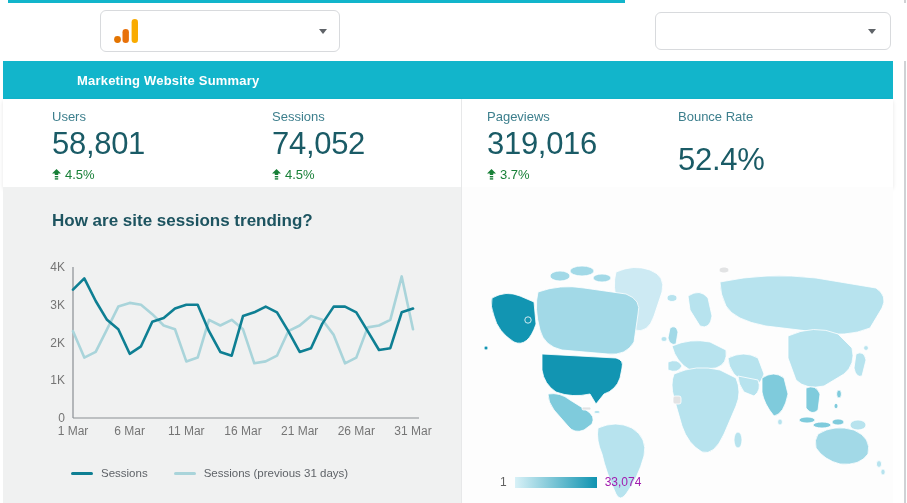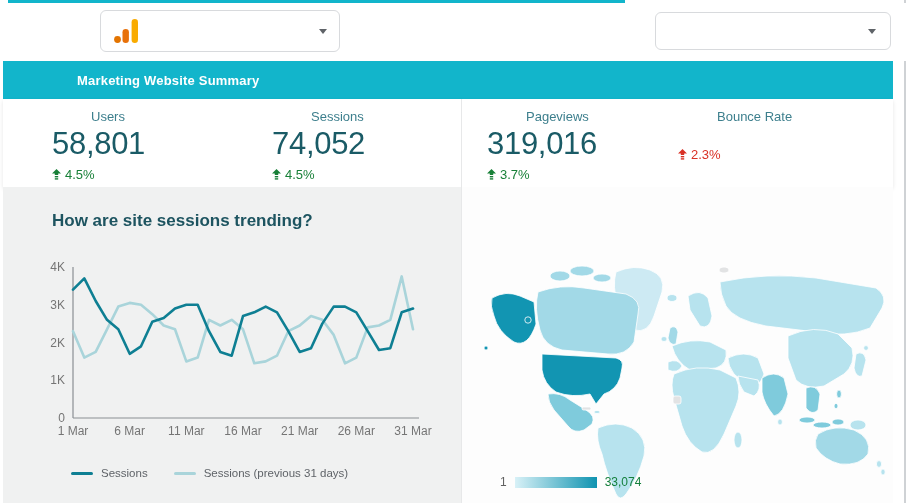--- a/index.html
+++ b/index.html
@@ -32,21 +32,21 @@
 
   
   .banner { position:absolute; left:3px; top:61px; width:890px; height:38px;
     display:flex; align-items:center; justify-content:space-between; padding:0 9px 0 30px; }
   .banner span { color:#fff; font-size:13px; font-weight:bold; letter-spacing:0.2px;margin-left:44px; }
 
   
   .scoreband { position:absolute; left:3px; top:99px; width:890px; height:88px; background:#fff;
     box-shadow:0 2px 4px rgba(0,0,0,0.10); }
   .scorecard { position:absolute; top:10px; display:flex; flex-direction:column; }
-  .sc-label { font-size:13px; color:#3d7f8d; margin-bottom:2px;margin-left:39px; }
+  .sc-label { font-size:13px; color:#3d7f8d; margin-bottom:2px; }
   .sc-value { font-size:31px; color:#1a5b66; letter-spacing:-0.3px; }
   .delta { display:flex; align-items:center; font-size:13px; margin-top:5px; }
   .delta svg { margin-right:4px; }
   .sc0 { left:49px; } .sc1 { left:269px; } .sc2 { left:484px; } .sc3 { left:675px;gap:16px; }
 
   
   .divider-v { position:absolute; left:461px; top:99px; width:1px; height:404px; background:#e7e8e9; }
 
   
   .panel-left { position:absolute; left:3px; top:187px; width:458px; height:316px; background:#f0f1f1; }
@@ -60,21 +60,21 @@
   .chart-legend { position:absolute; left:68px; top:280px; display:flex; align-items:center; gap:26px; }
   .legend-item { display:flex; align-items:center; }
   .legend-swatch { width:22px; height:3px; border-radius:2px; margin-right:8px; }
   .legend-label { font-size:11.5px; color:#5f6368; }
 
   .map-wrap { position:absolute; left:14px; top:71px; width:413px; height:245px; }
   .map-wrap svg { width:413px; height:245px; }
   .map-legend { position:absolute; left:38px; top:288px; display:flex; align-items:center; z-index:3; }
   .map-legend-min { font-size:12px; color:#616161; margin-right:8px; }
   .map-legend-bar { width:82px; height:11px; margin-right:8px; }
-  .map-legend-max { font-size:12px; color:#15803d; }
+  .map-legend-max { font-size:12px; color:#a21caf; }
 
   text.tick { font-family:"Liberation Sans", sans-serif; font-size:12px; fill:#757575; }
 </style>
 </head>
 <body>
 
 <div class="stage">
 
   <div class="progress-bar" style="background: rgb(18, 181, 203);"></div>
   <div class="window-edge"></div>
@@ -129,20 +129,21 @@
         <svg width="9" height="11" viewBox="0 0 9 11">
           <path d="M4.5 0 L9 4.6 H6.2 V6 H2.8 V4.6 H0 Z" fill="currentColor"></path>
           <rect x="2.8" y="7" width="3.4" height="1.4" fill="currentColor"></rect>
           <rect x="2.8" y="9.2" width="3.4" height="1.4" fill="currentColor"></rect>
         </svg>
         <span>3.7%</span>
       </span>
     </div>
     <div class="scorecard sc3">
       <span class="sc-label">Bounce Rate</span>
+      <span class="sc-value">52.4%</span>
       <span class="delta" style="color: rgb(217, 48, 37);">
         <svg width="9" height="11" viewBox="0 0 9 11">
           <path d="M4.5 0 L9 4.6 H6.2 V6 H2.8 V4.6 H0 Z" fill="currentColor"></path>
           <rect x="2.8" y="7" width="3.4" height="1.4" fill="currentColor"></rect>
           <rect x="2.8" y="9.2" width="3.4" height="1.4" fill="currentColor"></rect>
         </svg>
         <span>2.3%</span>
       </span>
     </div>
   </div>

